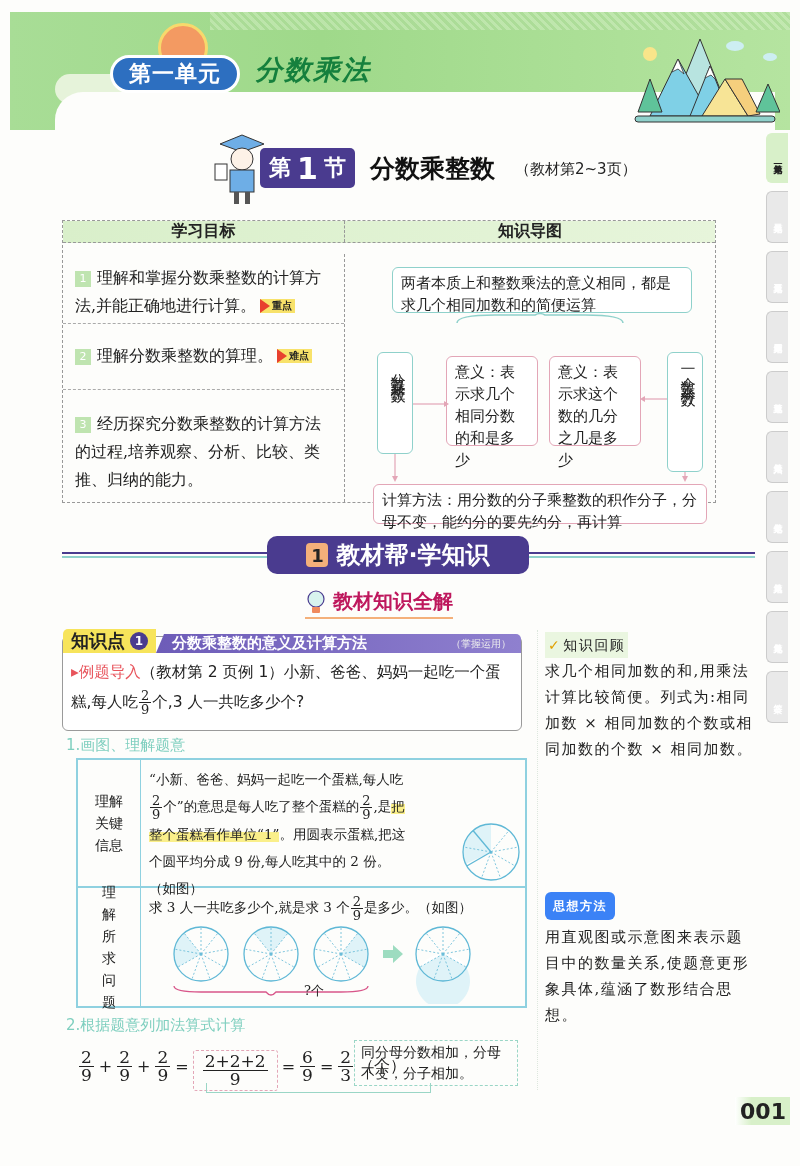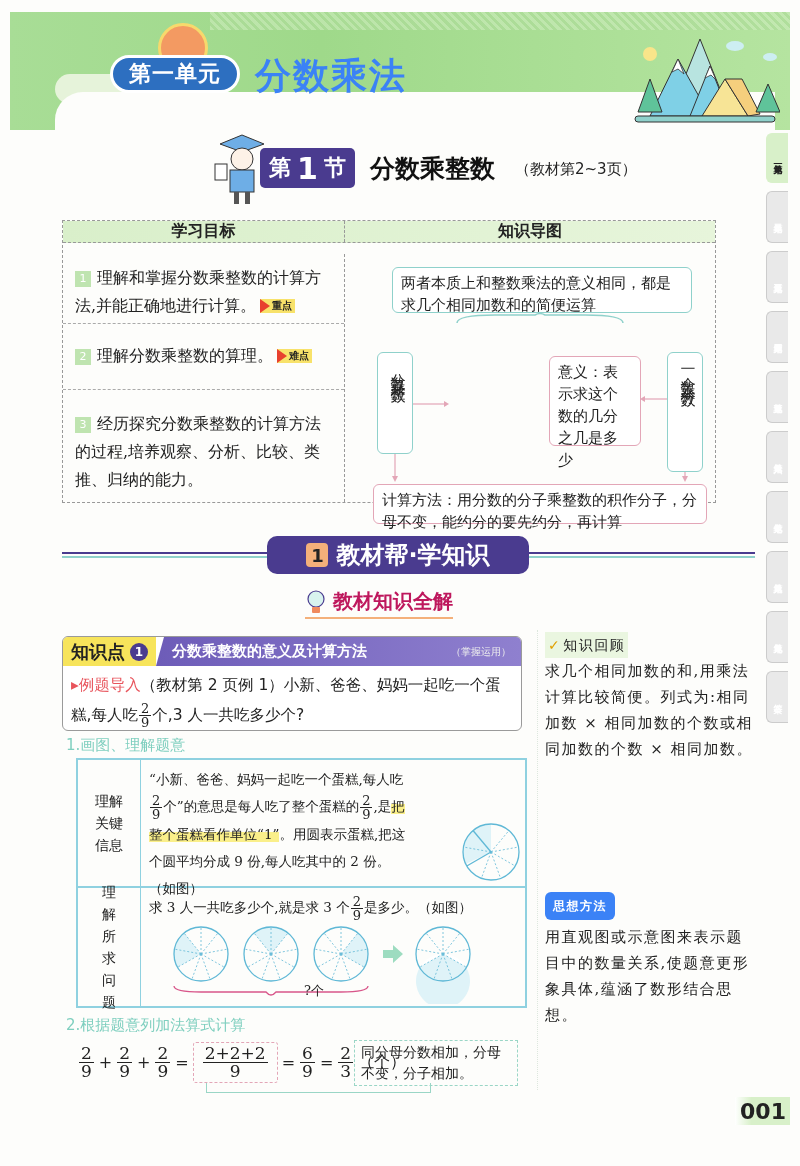--- a/index.html
+++ b/index.html
@@ -15,22 +15,22 @@
   .banner-cloud { position: absolute; left: 45px; top: 80px; width: 720px; height: 48px;
     background: #fdfdfb; border-radius: 28px 0 0 0; }
   .banner-cloud2 { position: absolute; left: 45px; top: 62px; width: 90px; height: 30px;
     background: #e6f3da; border-radius: 16px; }
   .sun { position: absolute; left: 158px; top: 23px; width: 50px; height: 50px; border-radius: 50%;
     background: #f39a62; border: 3px solid #f7d96c; }
   .unit-pill { position: absolute; left: 110px; top: 55px; width: 130px; height: 38px;
     background: #2d6fc0; border: 3px solid #fff; border-radius: 20px; color: #fff;
     font-size: 22px; font-weight: bold; display: flex; align-items: center; justify-content: center;
     letter-spacing: 1px; }
-  .unit-title { position: absolute; left: 255px; top: 52px; color: #3b82f6; font-size: 36px; font-weight: bold;
-    letter-spacing: 2px; }
+  .unit-title { position: absolute; left: 255px; top: 52px; color: #15803d; font-size: 27px; font-weight: bold;
+    letter-spacing: 2px; font-style: italic; }
   .scene { position: absolute; left: 620px; top: 12px; width: 150px; height: 105px; }
 
   
   .mascot { position: absolute; left: 212px; top: 132px; width: 55px; height: 75px; }
   .sec-badge { position: absolute; left: 260px; top: 148px; width: 95px; height: 40px;
     background: #4a3b8f; border-radius: 5px; color: #fff; display: flex; align-items: center; justify-content: center;
     gap: 6px; font-size: 22px; font-weight: bold; }
   .sec-badge .num { font-size: 30px; font-family: "DejaVu Sans", sans-serif; }
   .sec-title { position: absolute; left: 370px; top: 152px; font-size: 25px; font-weight: bold; color: #111; }
   .sec-ref { position: absolute; left: 515px; top: 160px; font-size: 15px; color: #222; }
@@ -76,21 +76,21 @@
   .band-pill .num { width: 22px; height: 24px; background: #f4b07a; color: #222; border-radius: 4px;
     display: flex; align-items: center; justify-content: center; font-size: 18px; }
   .sub-head { position: absolute; left: 305px; top: 588px; display: flex; align-items: center; gap: 6px;
     color: #be185d; font-size: 20px; font-weight: bold; font-family: "DejaVu Sans", sans-serif;
     border-bottom: 2px solid #f4b07a; padding-bottom: 2px; }
   .bulb { width: 22px; height: 26px; }
 
   
   .kp { position: absolute; left: 62px; top: 636px; width: 460px; height: 95px; border: 1.5px solid #9a9a9a;
     border-radius: 6px; background: #fff; }
-  .kp-head { display: flex; height: 29px; }
+  .kp-head { display: flex; height: 16px; align-items: flex-end; }
   .kp-label { background: #f7e45b; padding: 0 8px; font-size: 18px; font-weight: bold; display: flex; align-items: center;
     gap: 5px; border-radius: 5px 0 0 0; font-family: "DejaVu Sans", sans-serif; }
   .kp-label .circ { width: 18px; height: 18px; border-radius: 50%; background: #4a3b8f; color: #fff; font-size: 12px;
     display: flex; align-items: center; justify-content: center; }
   .kp-title { flex: 1; background: linear-gradient(90deg,#6d5cb8,#8f80cf); color: #fff; font-size: 15px; font-weight: bold;
     display: flex; align-items: center; justify-content: space-between; padding: 0 10px 0 16px; border-radius: 0 5px 0 0;
     font-family: "DejaVu Sans", sans-serif; clip-path: polygon(8px 0,100% 0,100% 100%,0 100%); }
   .kp-title .mastery { font-size: 10px; font-weight: normal; color: #eee; }
   .kp-body { padding: 4px 8px; font-size: 15.5px; line-height: 30px; font-family: "DejaVu Sans", sans-serif; }
   .kp-body .lead { color: #e8545c; }
@@ -105,21 +105,21 @@
   .arow { display: flex; border-bottom: 2px solid #8fd1e0; }
   .arow:last-child { border-bottom: none; }
   .alabel { width: 63px; border-right: 1.5px solid #8fd1e0; display: flex; align-items: center; justify-content: center;
     font-size: 14px; line-height: 22px; text-align: center; font-family: "DejaVu Sans", sans-serif; }
   .acontent { flex: 1; padding: 6px 8px; font-size: 13.5px; line-height: 27px; position: relative; }
   .hl { background: linear-gradient(transparent 40%, #faef8a 40%); }
 
   
   .eq { position: absolute; left: 78px; top: 1042px; display: flex; align-items: center; gap: 4px; font-size: 16px; }
   .eq .frac .n, .eq .frac .d { font-size: 17px; }
-  .dashbox { border: 1.5px dashed #e3a6b7; padding: 2px 8px; border-radius: 3px; }
+  .dashbox { border: 1.5px dashed #e3a6b7; padding: 2px 8px; border-radius: 3px; margin-top: 8px; }
   .note-box { position: absolute; left: 354px; top: 1040px; width: 164px; height: 46px; border: 1.5px dashed #9ad6c6;
     font-size: 14px; line-height: 21px; padding: 1px 6px; }
   .link-line { position: absolute; left: 206px; top: 1083px; width: 225px; height: 10px; border: 1.5px solid #9ad6c6; border-top: none; }
 
   
   .side-note { position: absolute; left: 545px; width: 210px; font-size: 15px; line-height: 26px; letter-spacing: 1.5px; }
   .side-head { display: inline-flex; align-items: center; gap: 2px; background: #eaf6e0; font-size: 14px; padding: 0 3px;
     font-family: "DejaVu Sans", sans-serif; }
   .side-head .chk { color: #e0a000; font-weight: bold; }
   .think-tag { display: inline-block; background: #3b82f6; color: #fff; font-size: 12px; padding: 1px 8px; border-radius: 6px;
@@ -188,20 +188,21 @@
       <div class="goal" style="padding-top:20px">
         <span class="gnum">3</span><span>经历探究分数乘整数的计算方法的过程,培养观察、分析、比较、类推、归纳的能力。</span>
       </div>
     </div>
     <div class="map">
       <div class="mbox teal" style="left:47px;top:13px;width:300px;height:46px;">两者本质上和整数乘法的意义相同，都是求几个相同加数和的简便运算</div>
       <svg style="position:absolute;left:110px;top:58px" width="170" height="12">
         <path d="M2 11 Q2 3 40 3 L80 3 Q85 0 90 3 L130 3 Q168 3 168 11" fill="none" stroke="#8fd1cb" stroke-width="1.5"></path>
       </svg>
       <div class="mbox teal vert" style="left:32px;top:98px;width:36px;height:102px;">分数乘整数</div>
+      <div class="mbox pink" style="left:101px;top:102px;width:92px;height:90px;">意义：表示求几个相同分数的和是多少</div>
       <div class="mbox pink" style="left:204px;top:102px;width:92px;height:90px;">意义：表示求这个数的几分之几是多少</div>
       <div class="mbox teal vert" style="left:322px;top:98px;width:36px;height:120px;">一个数乘分数</div>
       <svg style="position:absolute;left:0;top:0" width="372" height="250">
         <line x1="68" y1="150" x2="99" y2="150" stroke="#e3a6b7" stroke-width="1.2"></line>
         <polygon points="99,147 104,150 99,153" fill="#e3a6b7"></polygon>
         <line x1="322" y1="145" x2="300" y2="145" stroke="#e3a6b7" stroke-width="1.2"></line>
         <polygon points="300,142 295,145 300,148" fill="#e3a6b7"></polygon>
         <line x1="50" y1="200" x2="50" y2="224" stroke="#e3a6b7" stroke-width="1.2"></line>
         <polygon points="47,222 50,228 53,222" fill="#e3a6b7"></polygon>
         <line x1="340" y1="218" x2="340" y2="224" stroke="#e3a6b7" stroke-width="1.2"></line>

